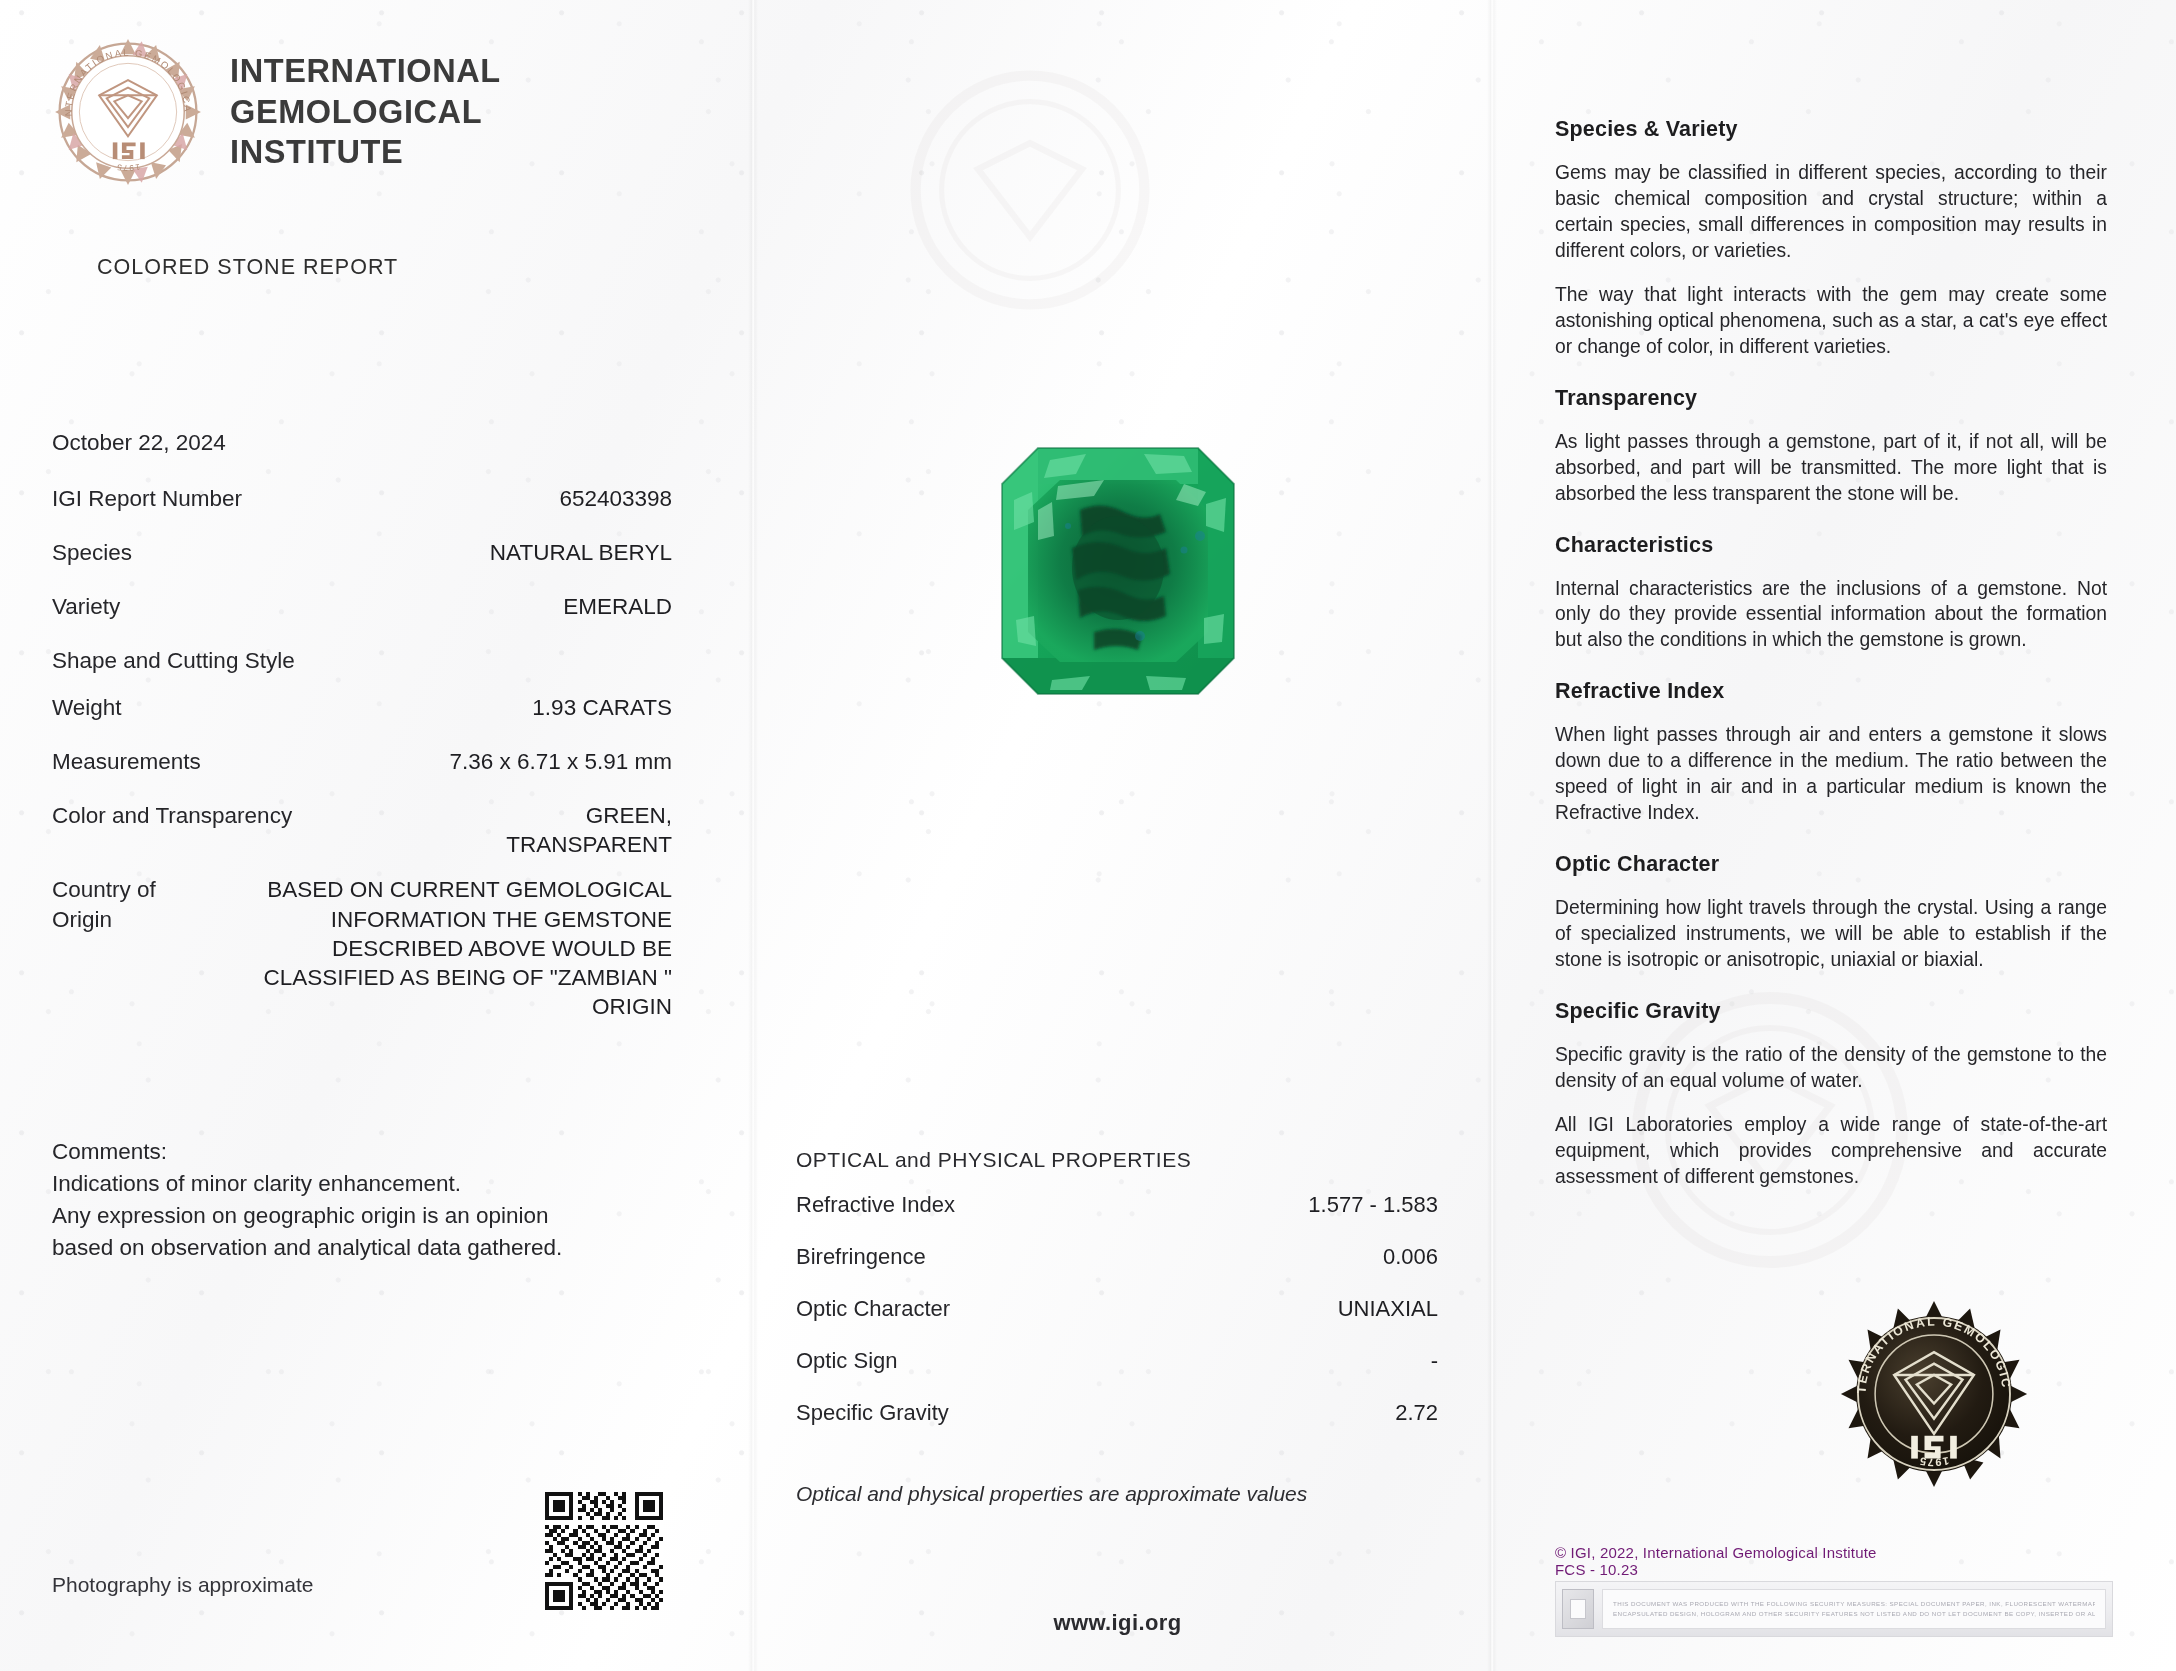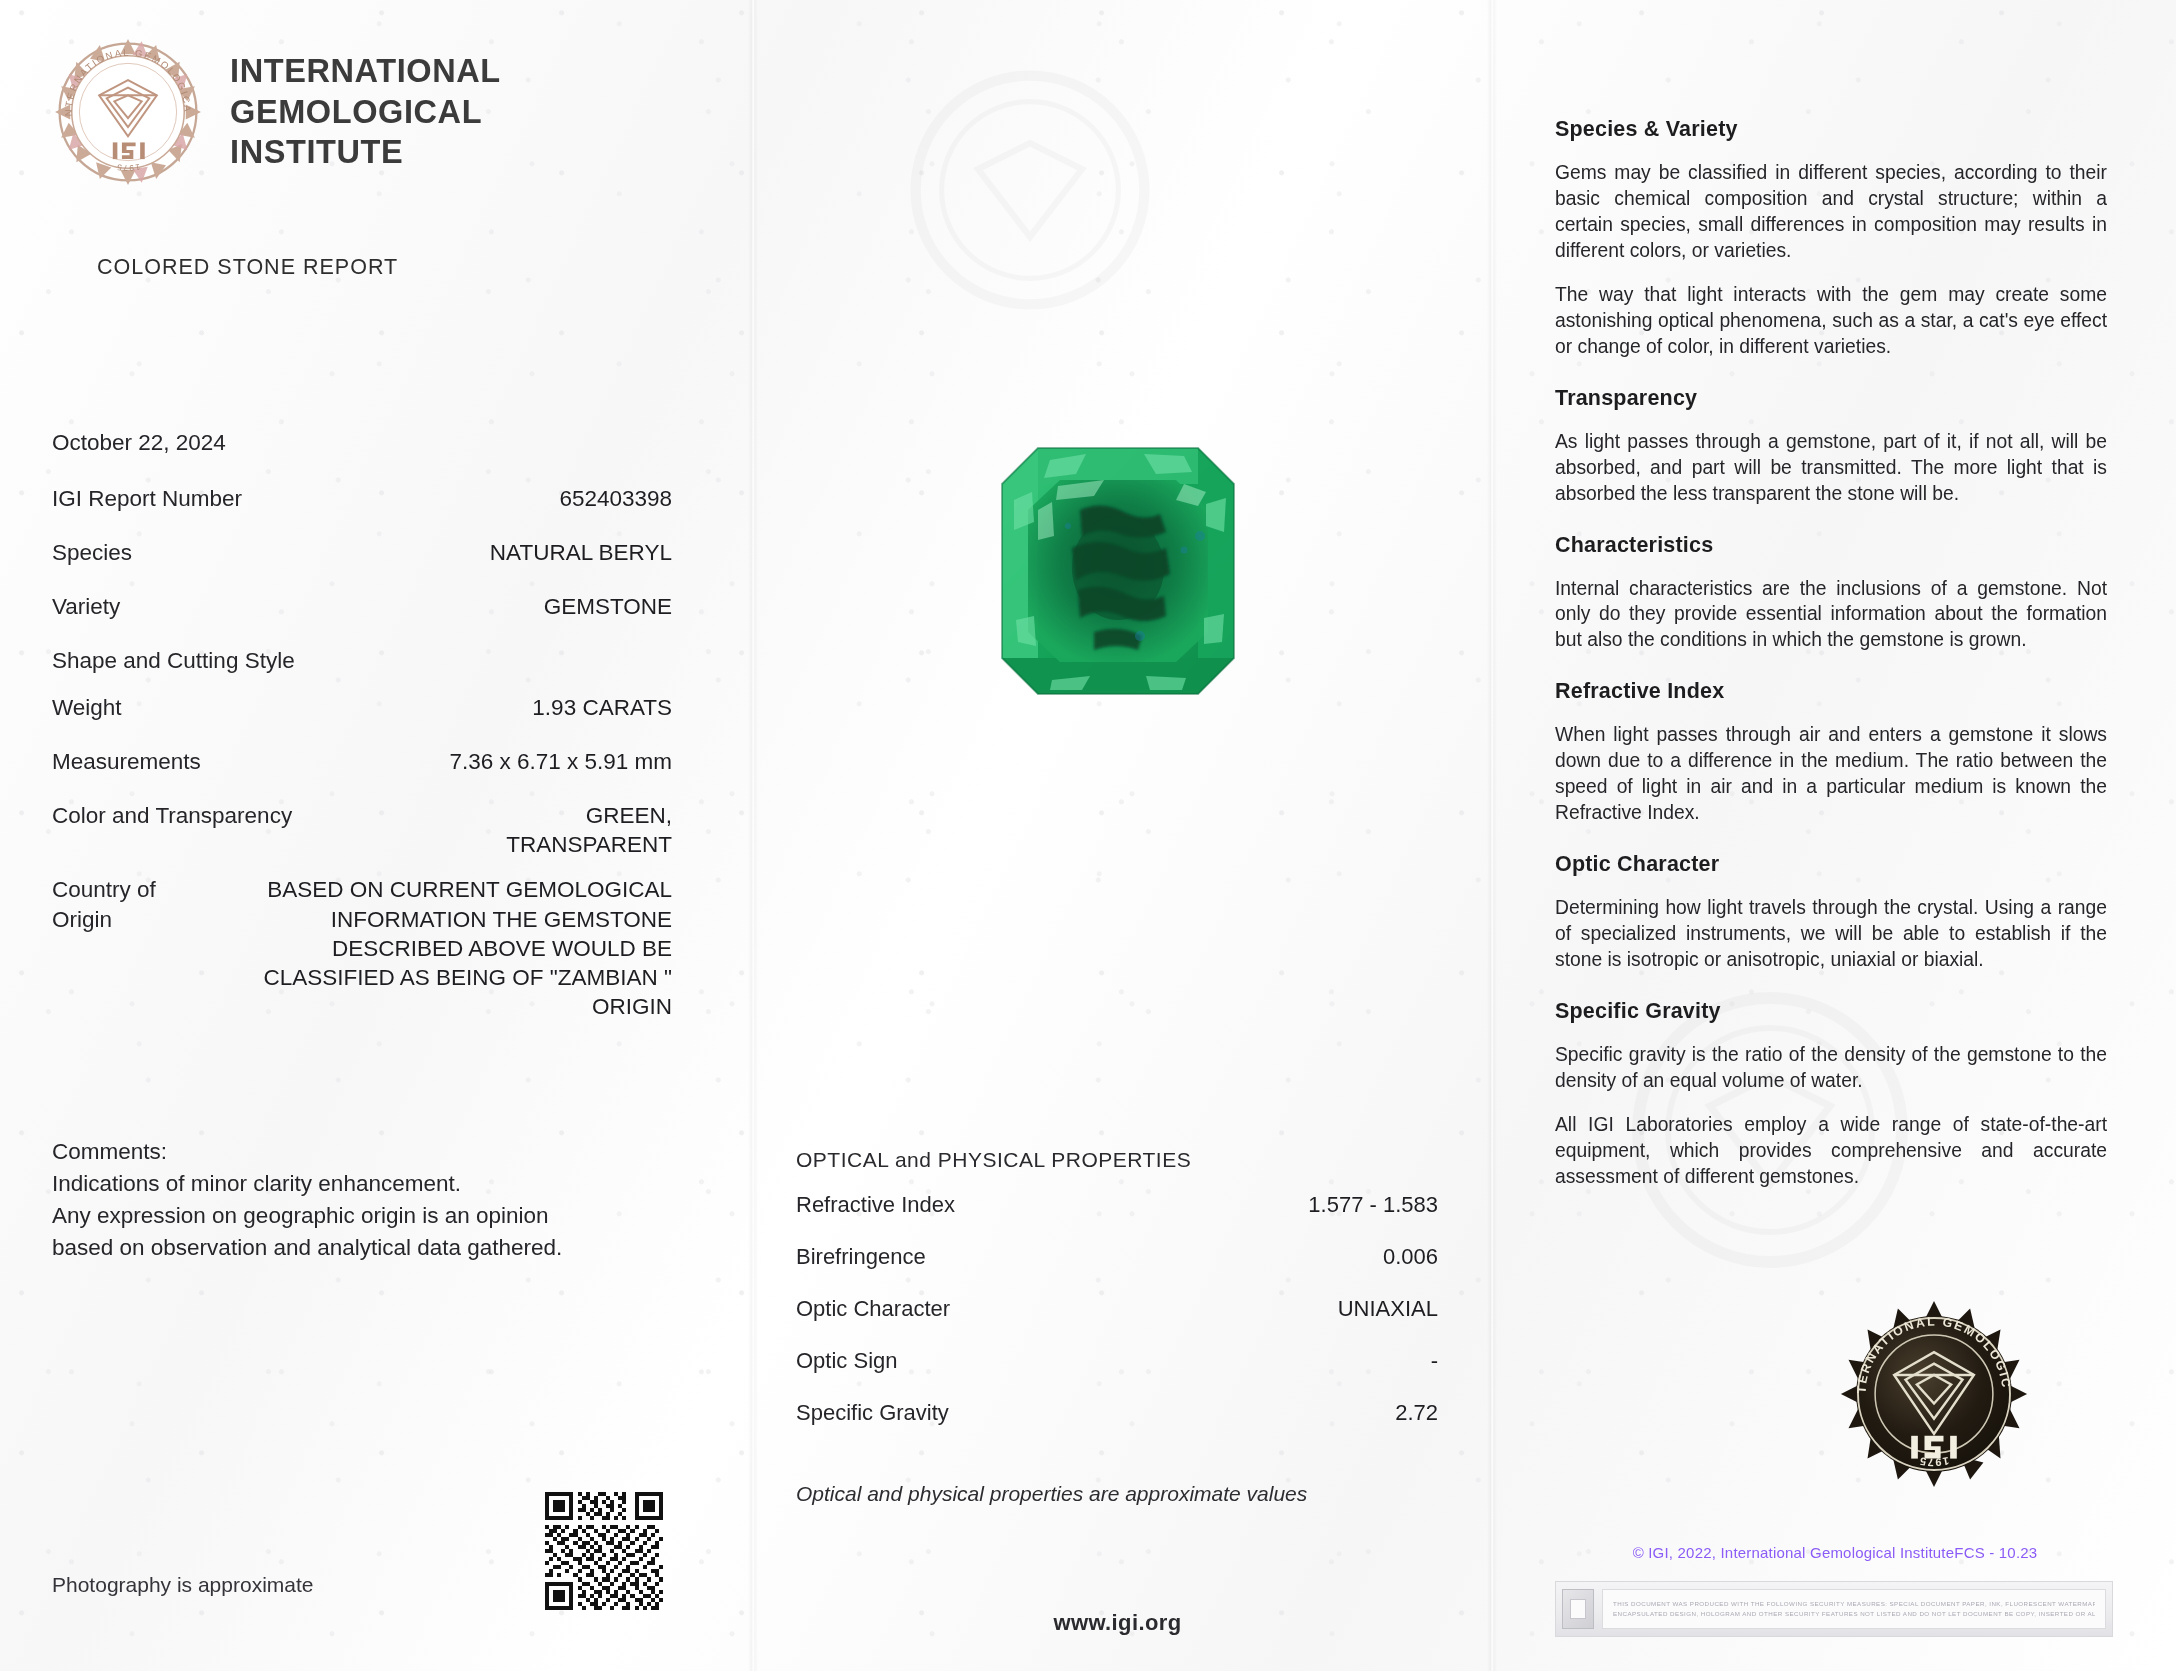--- a/index.html
+++ b/index.html
@@ -261,25 +261,26 @@
     width: 190px;
     height: 190px;
   }
 
   .copyright-row {
     position: absolute;
     left: 68px;
     top: 1533px;
     width: 560px;
     display: flex;
-    justify-content: center;
+    justify-content: flex-end;
     align-items: baseline;
     font-size: 15px;
-    color: #8b5cf6;
+    color: #701a75;
     letter-spacing: 0.2px;
+    flex-direction: column;
   }
 
   .security-bar {
     position: absolute;
     left: 68px;
     top: 1570px;
     width: 558px;
     height: 56px;
     border: 1px solid #d9d9dd;
     background: linear-gradient(to bottom, #f4f4f6 0%, #ececef 55%, #e2e2e6 100%);
@@ -435,21 +436,21 @@
       <div class="spec-row">
         <div class="spec-label">IGI Report Number</div>
         <div class="spec-value">652403398</div>
       </div>
       <div class="spec-row">
         <div class="spec-label">Species</div>
         <div class="spec-value">NATURAL BERYL</div>
       </div>
       <div class="spec-row">
         <div class="spec-label">Variety</div>
-        <div class="spec-value">GEMSTONE</div>
+        <div class="spec-value">EMERALD</div>
       </div>
       <div class="spec-row tight">
         <div class="spec-label">Shape and Cutting Style</div>
       </div>
       <div class="spec-row">
         <div class="spec-label">Weight</div>
         <div class="spec-value">1.93 CARATS</div>
       </div>
       <div class="spec-row">
         <div class="spec-label">Measurements</div>

